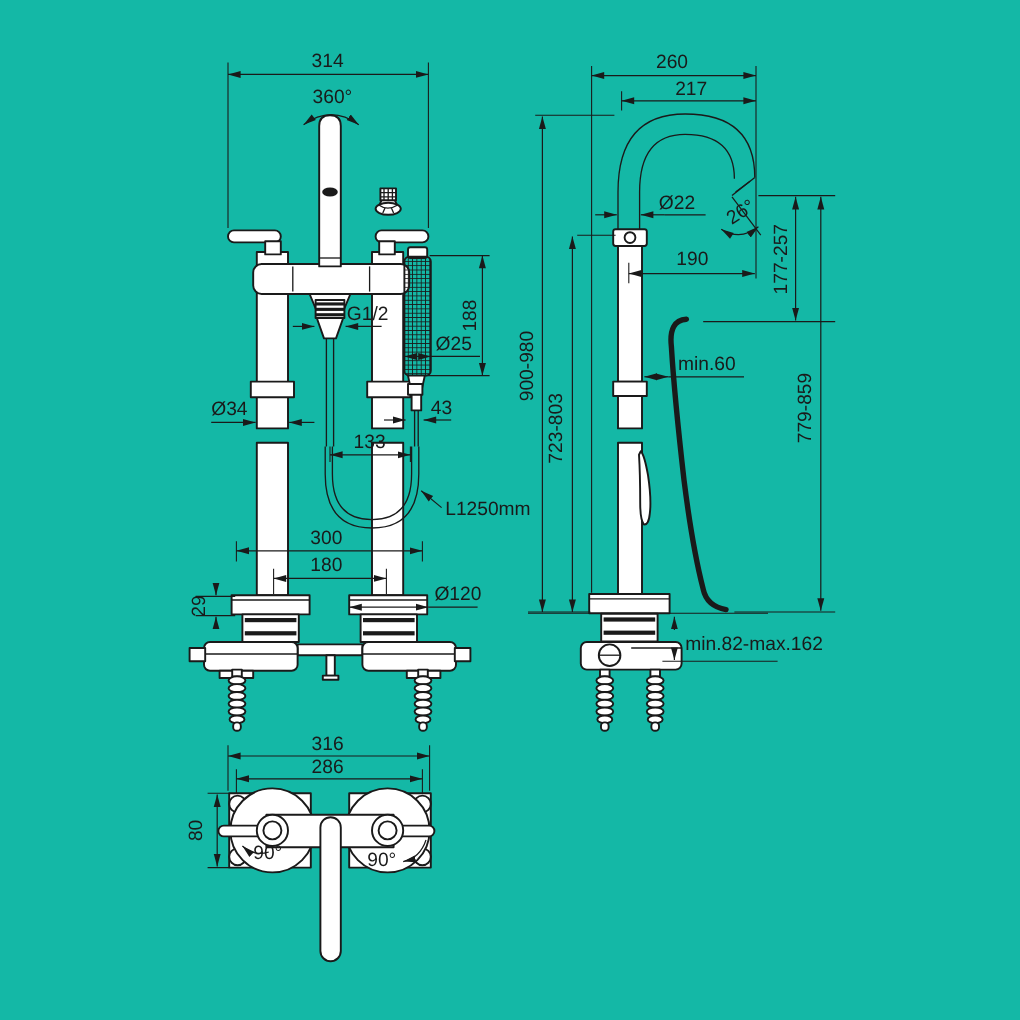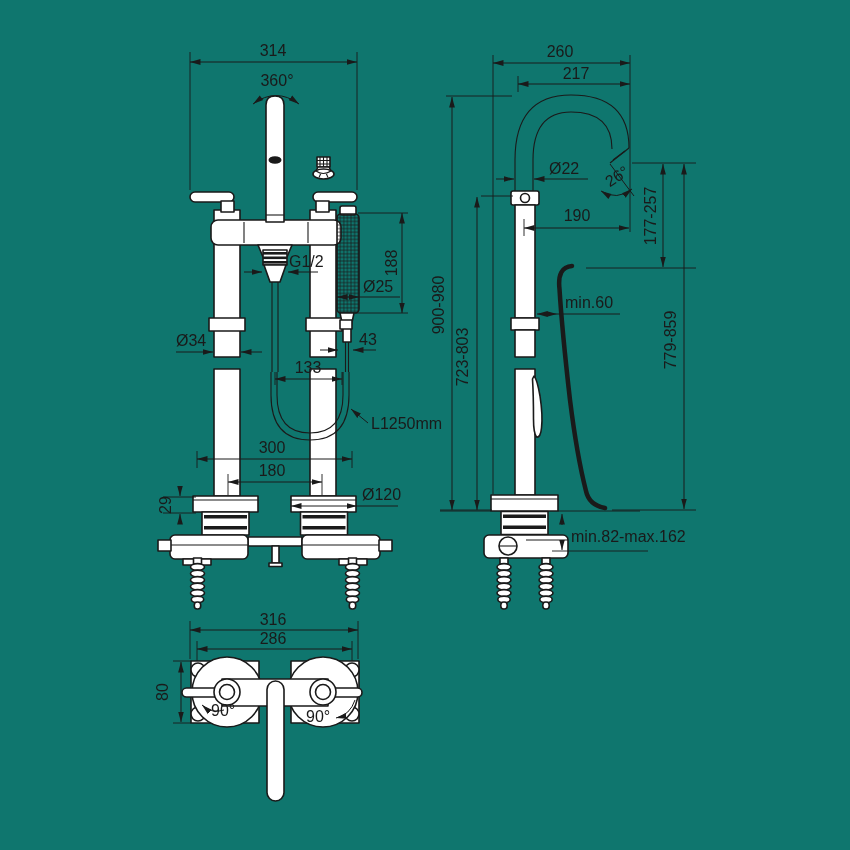--- a/index.html
+++ b/index.html
@@ -1,16 +1,16 @@
 <!DOCTYPE html>
 <html><head>
 <meta charset="utf-8">
 <style>
   html,body{margin:0;padding:0;background:#fff;}
-  .sheet{width:850px;height:850px;background:#0f766e;position:relative;overflow:hidden;}
+  .sheet{width:850px;height:850px;background:#14b8a6;position:relative;overflow:hidden;}
   svg{display:block;}
   .outline{fill:#ffffff;stroke:#1a1a1a;stroke-width:1.6;stroke-linejoin:round;}
   .thin{fill:none;stroke:#1a1a1a;stroke-width:1.1;}
   .solid{fill:#1a1a1a;stroke:none;}
   .ext{stroke:#1a1a1a;stroke-width:0.9;fill:none;}
   .dimline{stroke:#1a1a1a;stroke-width:1;fill:none;}
   .thick{stroke:#1a1a1a;stroke-width:4.5;fill:none;stroke-linecap:round;}
   .dimtext{font-family:"Liberation Sans",sans-serif;font-size:16px;fill:#1a1a1a;}
 </style>
 </head>

